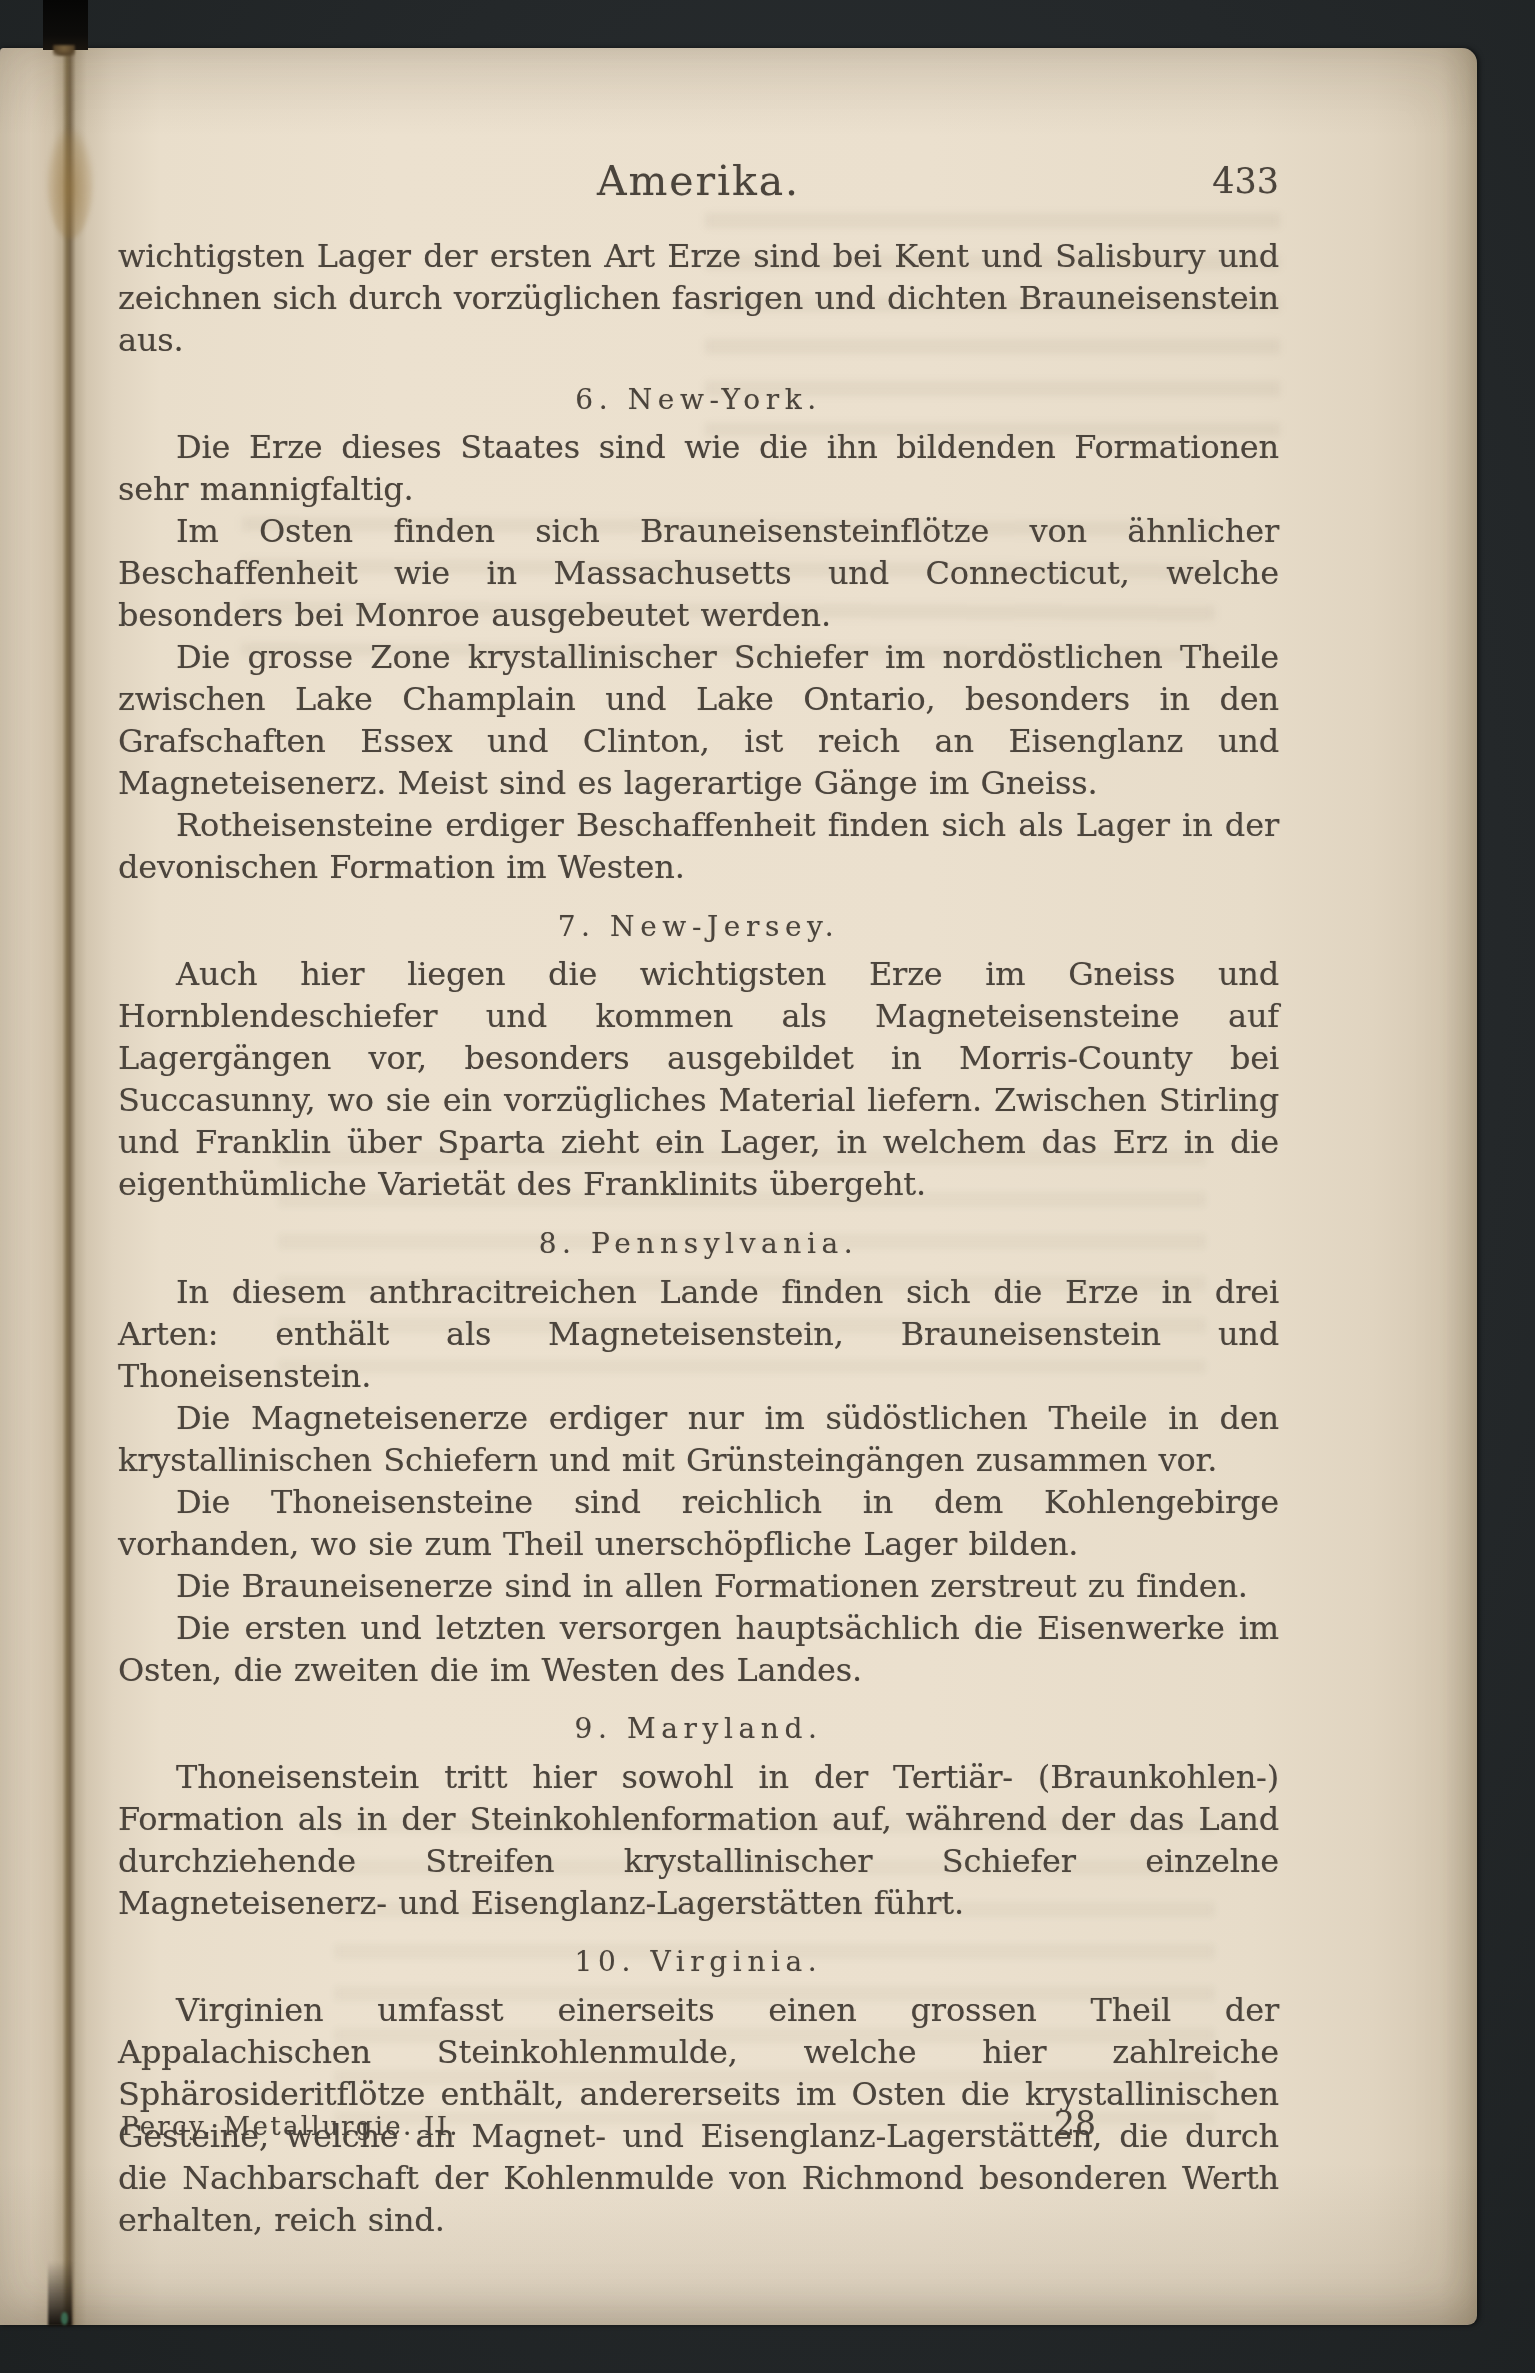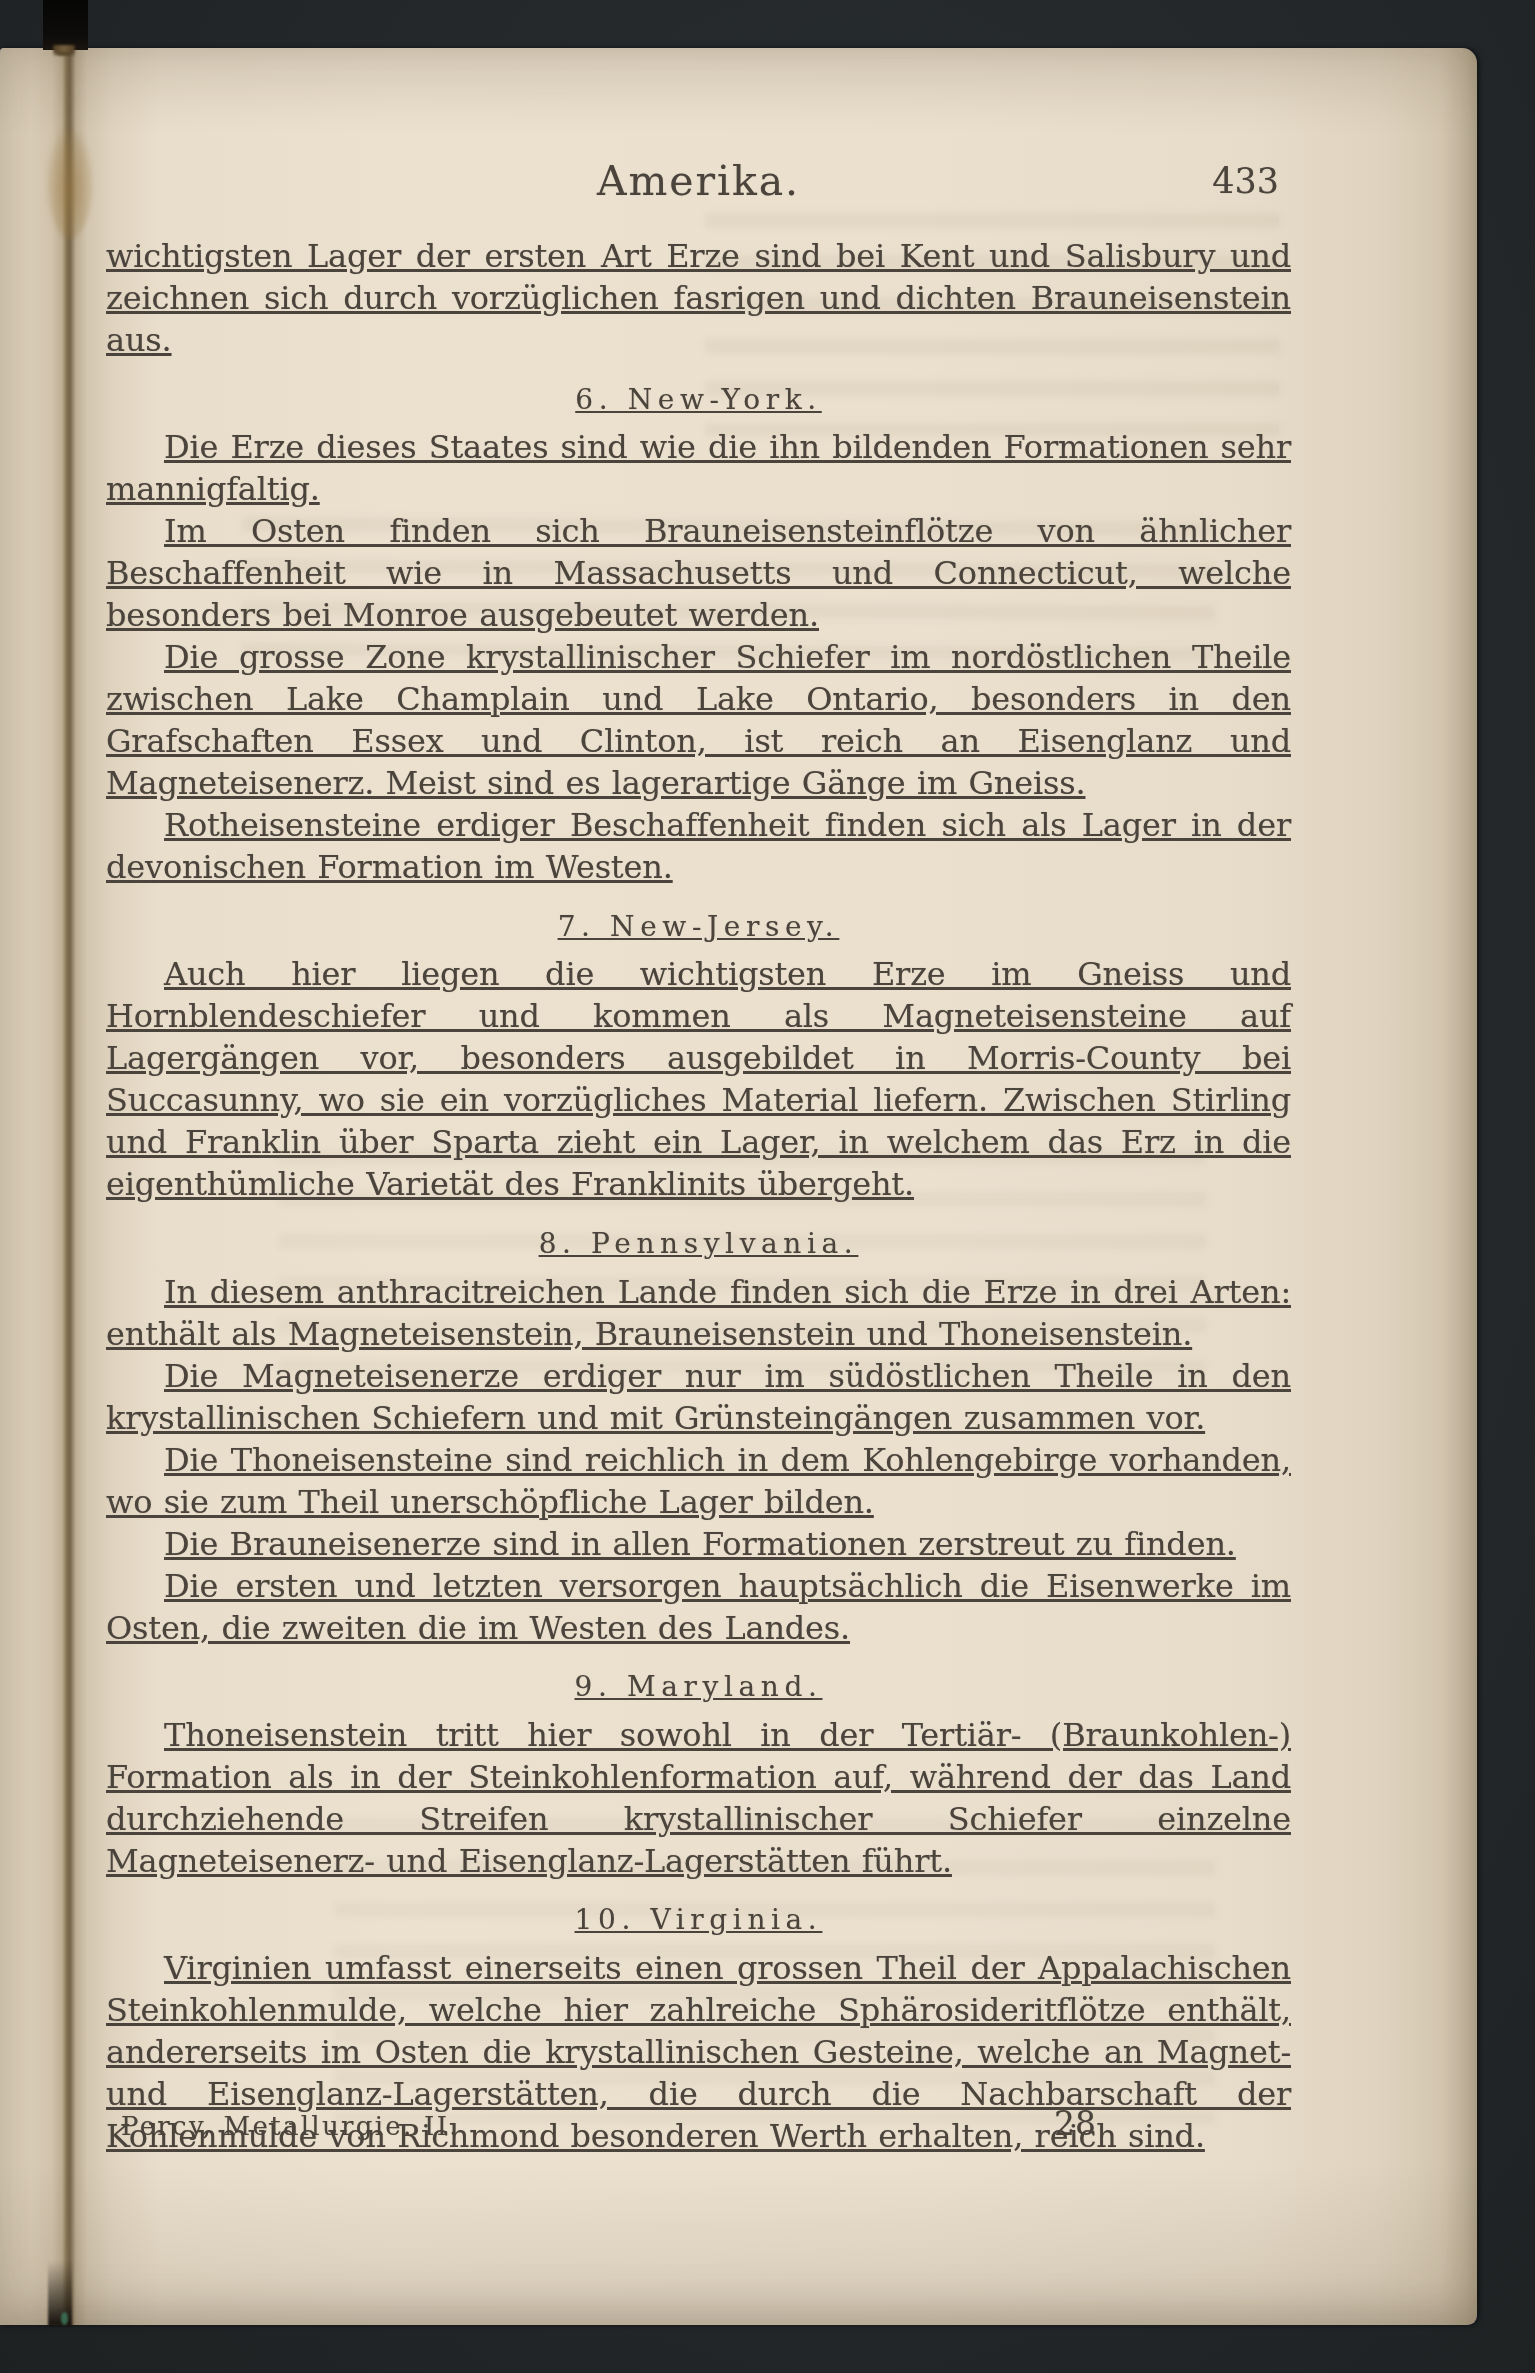--- a/index.html
+++ b/index.html
@@ -72,21 +72,21 @@
   }
   .pagehead{position:relative;height:42px;}
   .running-title{
     position:absolute;left:0;right:0;text-align:center;
     font-size:41px;letter-spacing:1.9px;line-height:42px;
   }
   .page-number{
     position:absolute;right:16px;top:0;font-size:35px;line-height:42px;
   }
   .sections{margin-top:33px;}
-  .sections section{margin:4px;text-decoration:underline;}
+  .sections section{margin:16px;}
   .sections h2{
     margin:17.6px 0 5.6px 0;font-weight:normal;text-align:center;
     font-size:28px;line-height:42px;letter-spacing:5.6px;
   }
   .sections p{
     margin:0;font-size:32px;line-height:42px;
     text-align:justify;text-indent:58px;
     letter-spacing:-0.2px;word-spacing:1.4px;
   }
   .sections section.continuation p:first-of-type{text-indent:0;}

